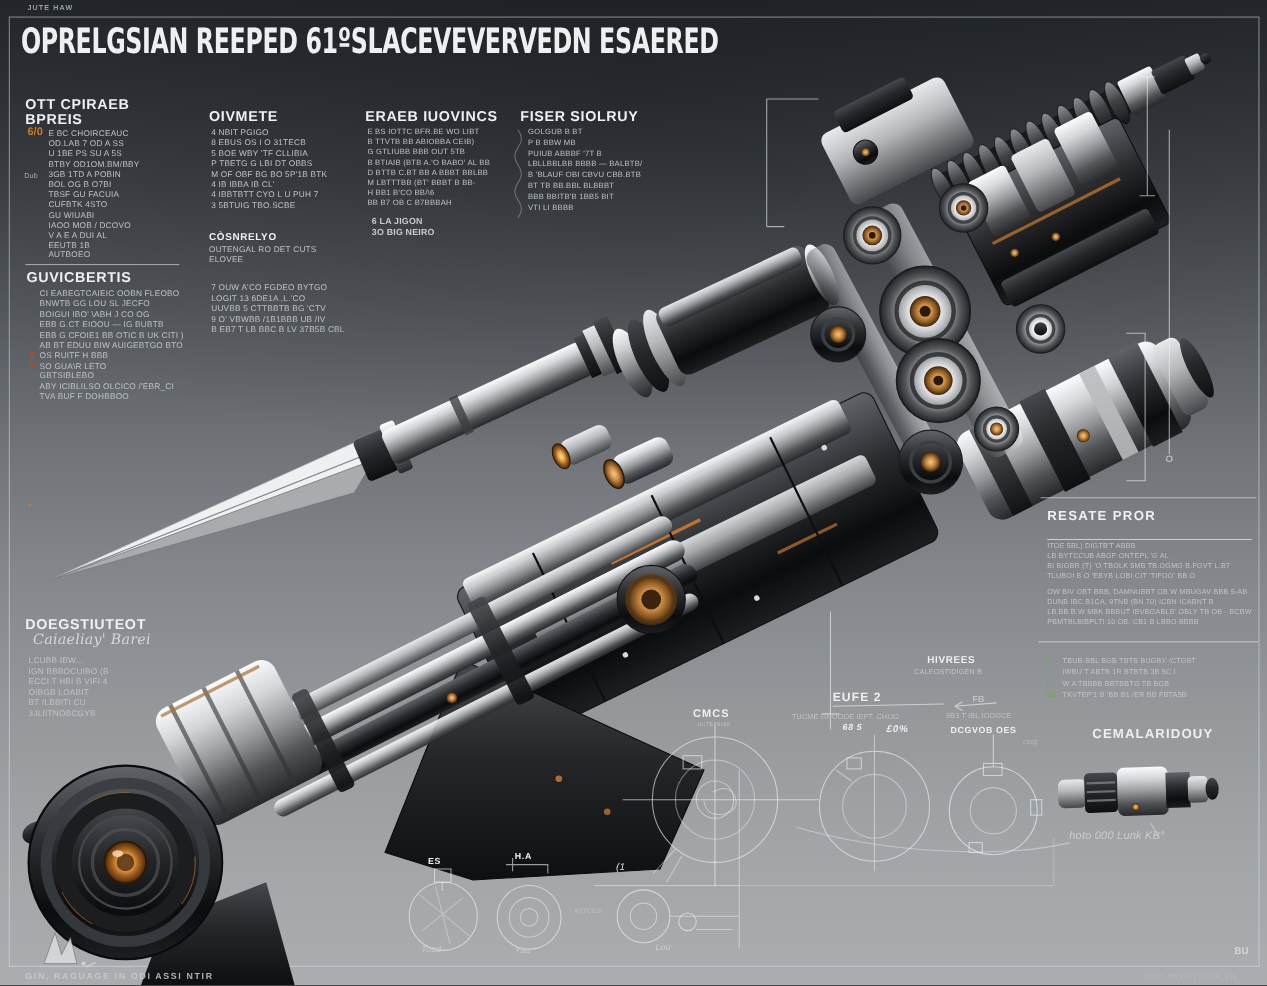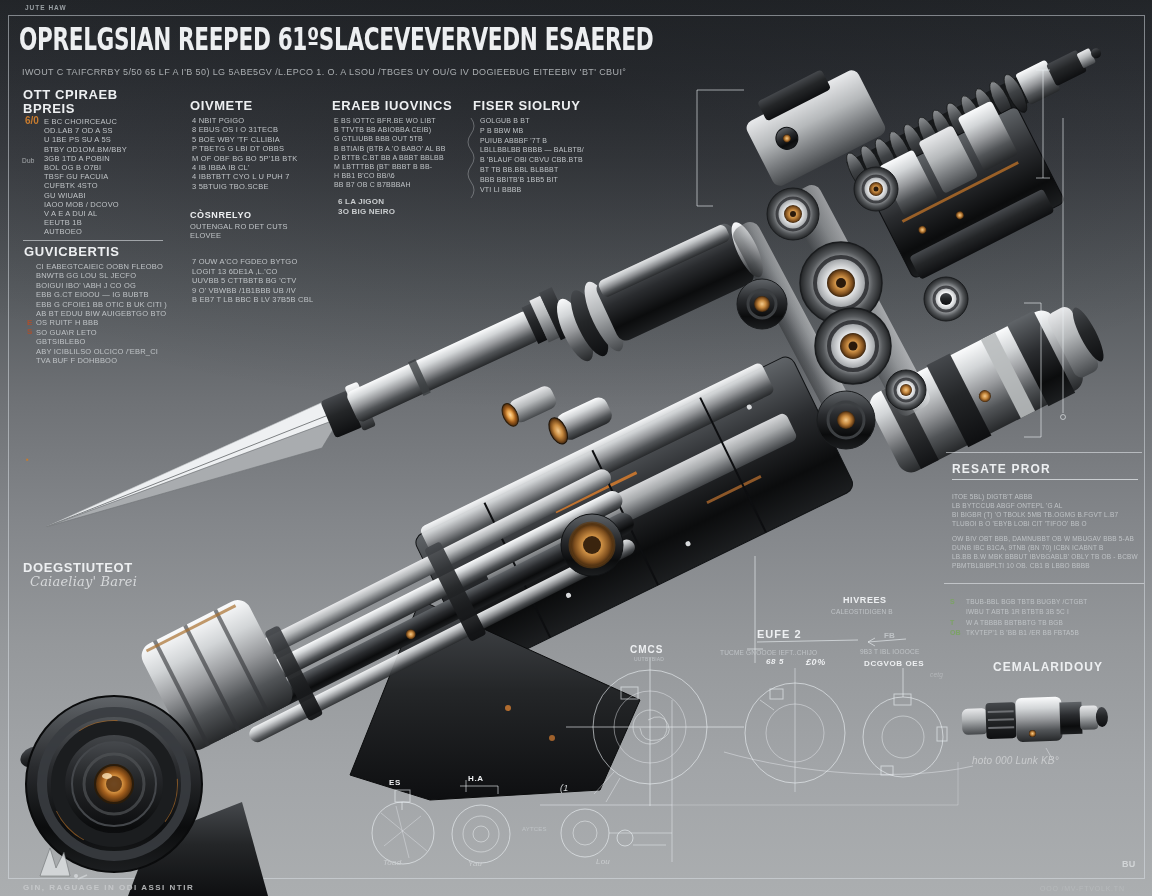--- a/index.html
+++ b/index.html
@@ -340,21 +340,20 @@
     </g>
   </svg>
 
   <div class="frame"></div>
   <div class="rule" style="left:23px;top:240px;width:140px;"></div>
   <div class="rule" style="left:946px;top:452px;width:196px;"></div>
   <div class="rule" style="left:944px;top:583px;width:200px;"></div>
 
   <div class="txt tiny" style="left:25px;top:3px;font-weight:bold;letter-spacing:1px;color:#9aa0a4;">JUTE HAW</div>
   <div class="hd" style="left:19px;top:22px;font-family:'DejaVu Sans',sans-serif;font-size:30px;line-height:32px;letter-spacing:-.5px;transform:scale(.72,1.06);transform-origin:left top;white-space:nowrap;">OPRELGSIAN REEPED 61ºSLACEVEVERVEDN ESAERED</div>
-  <div class="txt" style="left:22px;top:68px;font-size:9px;letter-spacing:.4px;color:#aaaeb1;white-space:nowrap;">IWOUT C TAIFCRRBY 5/50 65 LF A I'B 50) LG 5ABE5GV /L.EPCO 1. O. A LSOU /TBGES UY OU/G IV DOGIEEBUG EITEEBIV 'BT' CBUI°</div>
 
   <div class="hd" style="left:23px;top:88px;font-size:13px;line-height:14px;">OTT CPIRAEB
 BPREIS</div>
   <div class="mark" style="left:25px;top:115px;color:#c77b2e;font-size:10px;">6/0</div>
   <div class="txt tiny" style="left:22px;top:156px;color:#a9adb0;">Dub</div>
   <div class="txt" style="left:44px;top:117px;width:130px;font-size:7.5px;line-height:9.2px;">E BC CHOIRCEAUC
 OD.LAB 7 OD A SS
 U 1BE PS SU A 5S
 BTBY OD1OM.BM/BBY
 3GB 1TD A POBIN
@@ -379,20 +378,26 @@
 OS RUITF H BBB
 SO GUA\R LETO
 GBTSIBLEBO
 ABY ICIBLILSO OLCICO /'EBR_CI
 TVA BUF F DOHBBOO</div>
 
   <div class="mark" style="left:26px;top:455px;color:#c77b2e;font-size:8px;">▪</div>
 
   <div class="hd" style="left:23px;top:560px;font-size:13px;">DOEGSTIUTEOT</div>
   <div class="txt it" style="left:30px;top:577px;font-family:'DejaVu Serif',serif;font-size:13px;color:#d6d8da;">Caiaeliay' Barei</div>
+  <div class="txt" style="left:26px;top:596px;width:140px;font-size:7.5px;line-height:9.6px;">LCUBB IBW...
+IGN BBBOCUIBO (B
+ECCI T HBI B VIFI 4
+OIBGB LOABIT
+BT /LBBITI CU
+3JLIITNOBCGYB</div>
 
   <div class="hd" style="left:190px;top:98px;font-size:13px;">OIVMETE</div>
   <div class="txt" style="left:192px;top:116px;width:140px;font-size:7.5px;line-height:9.4px;">4  NBIT PGIGO
 8  EBUS OS I O 31TECB
 5  BOE WBY 'TF CLLIBIA
 P  TBETG G LBI DT OBBS
 M  OF OBF BG BO 5P'1B BTK
 4  IB IBBA IB CL'
 4  IBBTBTT CYO L U PUH 7
 3  5BTUIG TBO.SCBE</div>
@@ -420,21 +425,21 @@
   <div class="hd" style="left:473px;top:98px;font-size:13px;">FISER SIOLRUY</div>
   <div class="txt" style="left:480px;top:116px;width:150px;font-size:7px;line-height:9.8px;">GOLGUB B BT
 P B BBW MB
 PUIUB ABBBF '7T B
 LBLLBBLBB BBBB — BALBTB/
 B 'BLAUF  OBI CBVU CBB.BTB
 BT TB  BB.BBL BLBBBT
 BBB  BBITB'B  1BB5 BIT
 VTI  LI BBBB</div>
 
-  <div class="hd" style="left:952px;top:462px;font-size:12px;letter-spacing:1.2px;border-bottom:1px solid rgba(235,239,242,.7);padding-bottom:3px;width:186px;">RESATE PROR</div>
+  <div class="hd" style="left:952px;top:462px;font-size:12px;letter-spacing:1.2px;border-bottom:1px solid rgba(235,239,242,.7);padding-bottom:14px;width:186px;">RESATE PROR</div>
   <div class="txt tiny" style="left:952px;top:492px;width:196px;line-height:9px;">ITOE 5BL) DIGTB'T ABBB
 LB BYTCCUB ABGF ONTEPL 'G AL
 BI BIGBR (T) 'O TBOLK 5MB TB.OGMG B.FGVT L.B7
 TLUBOI B O  'EBYB LOBI CIT 'TIFOO' BB  O</div>
   <div class="txt tiny" style="left:952px;top:534px;width:200px;line-height:9px;">OW BIV OBT  BBB, DAMNUBBT OB  W MBUGAV BBB 5-AB
 DUNB  IBC B1CA, 9TNB (BN 70) ICBN ICABNT  B
 LB.BB B.W MBK BBBUT IBVBGABLB'  OBLY TB  OB - BCBW
 PBMTBLBIBPLTI 10 OB. CB1  B  LBBO BBBB</div>
   <div class="mark" style="left:950px;top:597px;color:#7ca266;font-size:7px;line-height:10.4px;">S
 

